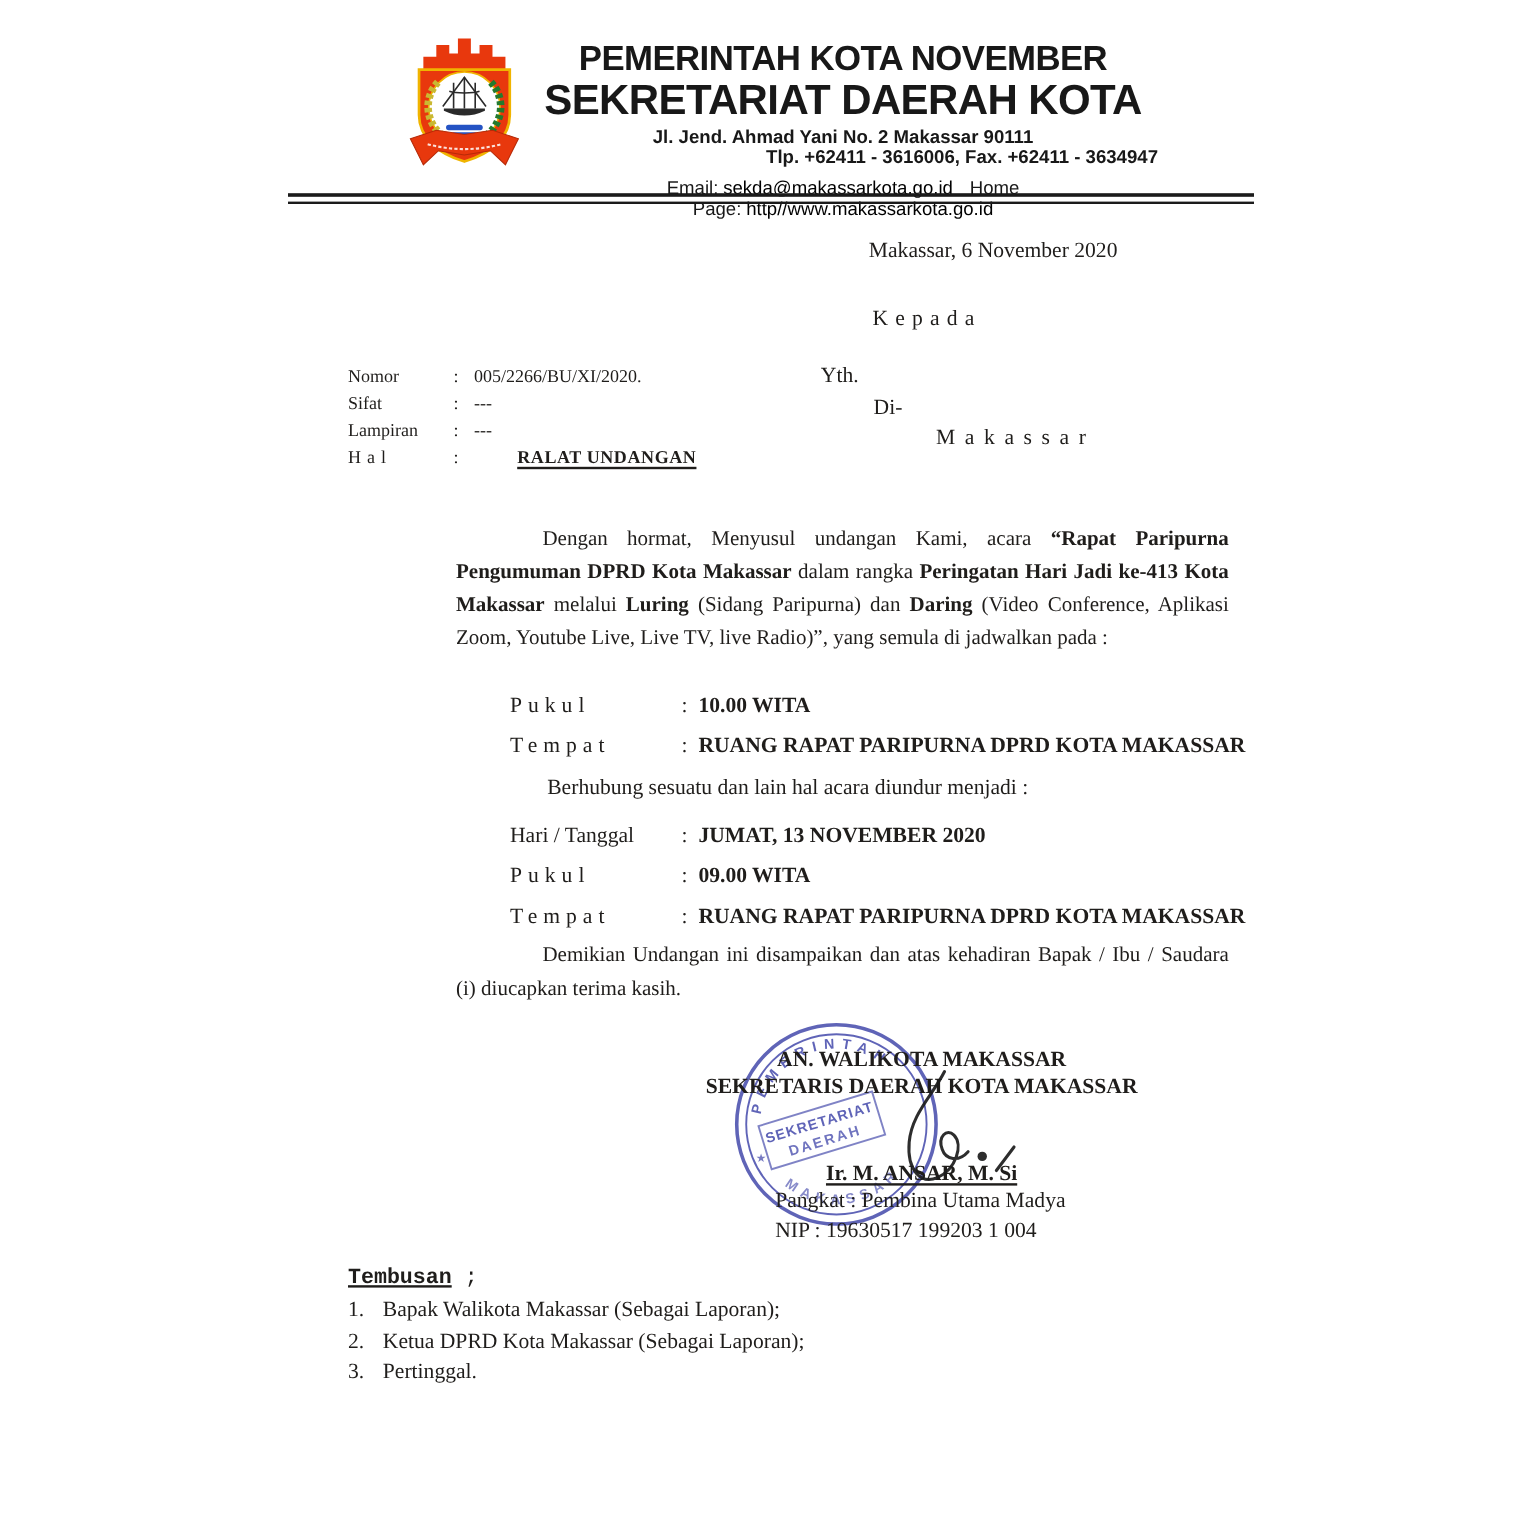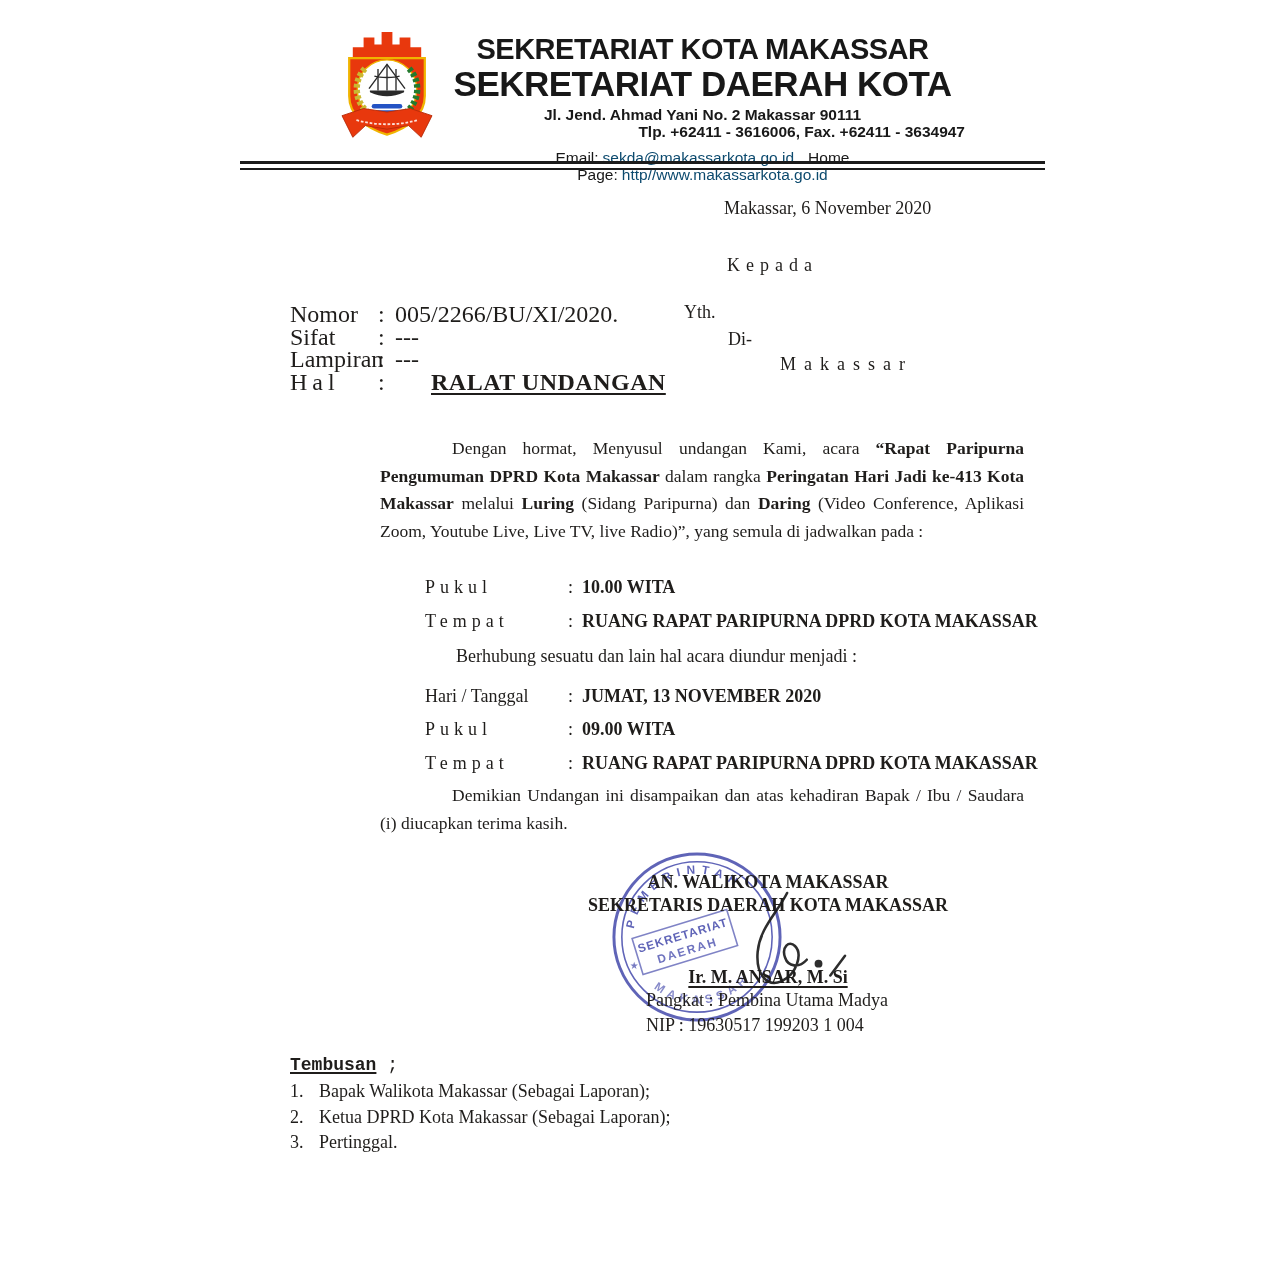--- a/index.html
+++ b/index.html
@@ -10,34 +10,34 @@
 
   
   .emblem { position:absolute; left:333px; top:27px; width:108px; height:118px; }
   .lh-text { position:absolute; left:440px; top:33px; width:525px; text-align:center;
              font-family:"Liberation Sans", sans-serif; color:#181818; }
   .lh-org1 { font-size:29px; font-weight:bold; line-height:32px; letter-spacing:-0.5px; }
   .lh-org2 { font-size:35px; font-weight:bold; line-height:38px; letter-spacing:-0.5px; }
   .lh-addr { font-size:15.5px; font-weight:bold; line-height:17px; margin-top:3px; }
   .lh-phone{ font-size:15.5px; font-weight:bold; line-height:17px;text-align:right; }
   .lh-email{ font-size:15.5px; line-height:17px; margin-top:9px; }
-  .blue { color:#0c4a6e; margin-left:4px; }
+  .blue { color:#000000; margin-left:4px; }
   .hp-label { margin-left:14px; }
   .lh-rule { position:absolute; left:240px; top:161px; width:805px; height:9px;
              border-top:3.5px solid #1b1b1b; border-bottom:2px solid #1b1b1b; }
 
   
   .date-line { left:724px; top:198px; font-size:18px; }
   .kepada    { left:727px; top:255px; font-size:18px; letter-spacing:6px; }
   .yth       { left:684px; top:302px; font-size:18px; }
   .di        { left:728px; top:329px; font-size:18px; }
   .rcity     { left:780px; top:354px; font-size:18px; letter-spacing:8px; }
 
   
-  .meta { position:absolute; left:290px; top:303px; font-size:24px; }
+  .meta { position:absolute; left:290px; top:303px; font-size:15px; }
   .meta-row { line-height:22.5px; white-space:nowrap; }
   .m-label { display:inline-block; width:88px; }
   .m-colon { display:inline-block; width:17px; }
   .ls  { letter-spacing:5px; }
   .hal-value { font-weight:bold; text-decoration:underline; text-underline-offset:3px;
                text-decoration-thickness:2px; letter-spacing:0.5px;margin-left:36px; }
 
   
   .body-par { position:absolute; left:380px; top:435px; width:644px; font-size:17.5px;
               line-height:27.5px; text-align:justify; text-indent:72px; }
@@ -98,21 +98,21 @@
       <g>
         <rect x="43" y="83" width="34" height="5" rx="2.5" fill="#2453c4"></rect>
         <rect x="48" y="90" width="24" height="4.5" rx="2.2" fill="#2453c4"></rect>
       </g>
 
       <path d="M10,96 L34,88 L60,92 L86,88 L110,96 L98,120 L84,107 L60,111 L36,107 L22,120 Z" fill="#e8380d" stroke="#b72a08" stroke-width="1"></path>
       <path d="M26,101 Q60,110 94,101" stroke="#ffffff" stroke-width="2" stroke-dasharray="3,2" fill="none" opacity="0.85"></path>
     </svg>
 
     <div class="lh-text">
-      <div class="lh-org1">SEKRETARIAT KOTA MAKASSAR</div>
+      <div class="lh-org1">PEMERINTAH KOTA NOVEMBER</div>
       <div class="lh-org2">SEKRETARIAT DAERAH KOTA</div>
       <div class="lh-addr">Jl. Jend. Ahmad Yani No. 2 Makassar 90111</div>
       <div class="lh-phone">Tlp. +62411 - 3616006, Fax. +62411 - 3634947</div>
       <div class="lh-email"><span>Email:</span><span class="blue">sekda@makassarkota.go.id</span><span class="hp-label">Home Page:</span><span class="blue">http//www.makassarkota.go.id</span></div>
     </div>
     <div class="lh-rule"></div>
   </div>
 
   <div class="abs date-line">Makassar, 6 November 2020</div>
   <div class="abs kepada">Kepada</div>

